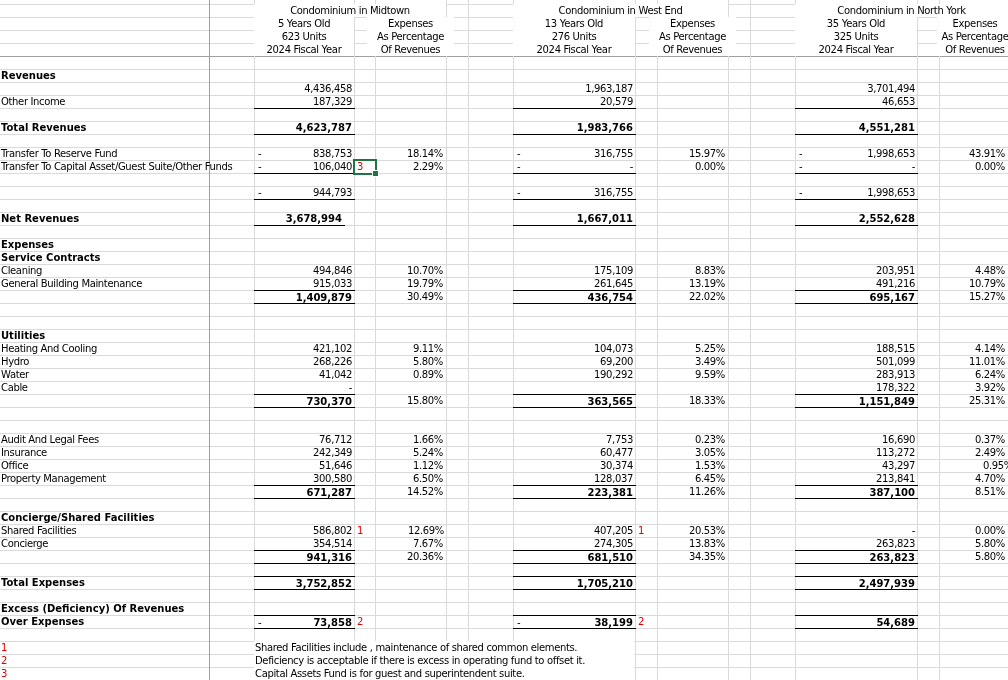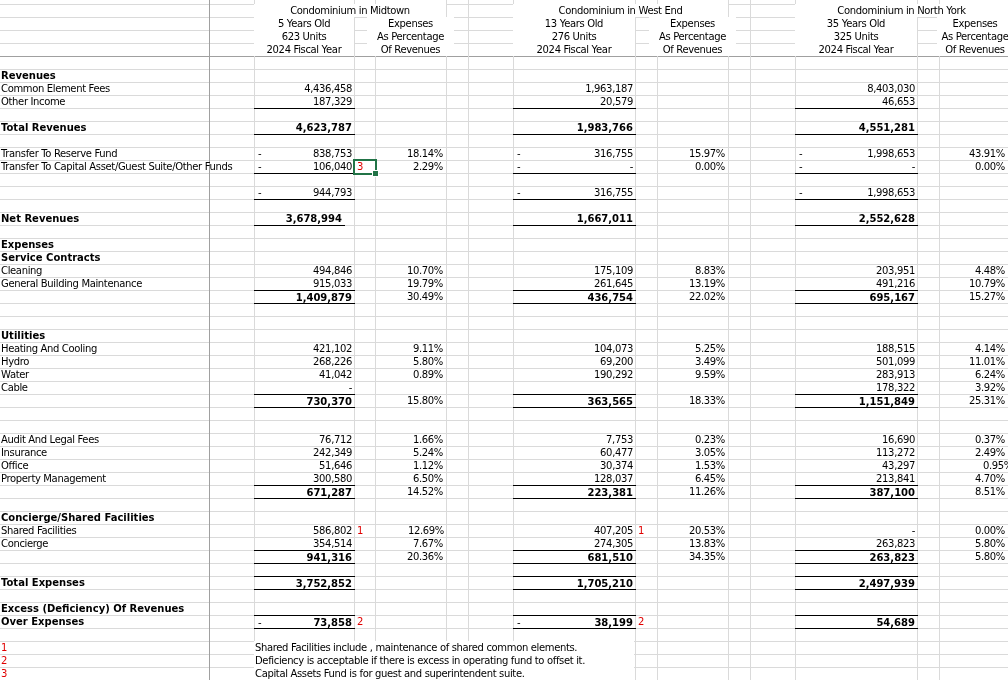--- a/index.html
+++ b/index.html
@@ -109,24 +109,23 @@
     <div class="cell c wbg" style="left: 649px; top: 30px; width: 87px;">As Percentage</div>
     <div class="cell c wbg" style="left: 649px; top: 43px; width: 87px;">Of Revenues</div>
     <div class="cell c wbg" style="left: 795px; top: 4px; width: 213px;">Condominium in North York</div>
     <div class="cell c wbg" style="left: 795px; top: 17px; width: 122px;">35 Years Old</div>
     <div class="cell c wbg" style="left: 795px; top: 30px; width: 122px;">325 Units</div>
     <div class="cell c wbg" style="left: 795px; top: 43px; width: 122px;">2024 Fiscal Year</div>
     <div class="cell c wbg" style="left: 937px; top: 17px; width: 76px;">Expenses</div>
     <div class="cell c wbg" style="left: 937px; top: 30px; width: 76px;">As Percentage</div>
     <div class="cell c wbg" style="left: 937px; top: 43px; width: 76px;">Of Revenues</div>
     <div class="cell l b" style="left: 0px; top: 69px; width: 330px;">Revenues</div>
-    <div class="cell l" style="left: 0px; top: 82px; width: 330px;">Common Element Fees</div>
     <div class="cell r " style="left: 254px; top: 82px; width: 101px; height: 14px;">4,436,458</div>
     <div class="cell r " style="left: 513px; top: 82px; width: 123px; height: 14px;">1,963,187</div>
-    <div class="cell r " style="left: 795px; top: 82px; width: 123px; height: 14px;">8,403,030</div>
+    <div class="cell r " style="left: 795px; top: 82px; width: 123px; height: 14px;">3,701,494</div>
     <div class="cell l" style="left: 0px; top: 95px; width: 330px;">Other Income</div>
     <div class="cell r bb" style="left: 254px; top: 95px; width: 101px; height: 14px;">187,329</div>
     <div class="cell r bb" style="left: 513px; top: 95px; width: 123px; height: 14px;">20,579</div>
     <div class="cell r bb" style="left: 795px; top: 95px; width: 123px; height: 14px;">46,653</div>
     <div class="cell l b" style="left: 0px; top: 121px; width: 330px;">Total Revenues</div>
     <div class="cell r bb b" style="left: 254px; top: 121px; width: 101px; height: 14px;">4,623,787</div>
     <div class="cell r bb b" style="left: 513px; top: 121px; width: 123px; height: 14px;">1,983,766</div>
     <div class="cell r bb b" style="left: 795px; top: 121px; width: 123px; height: 14px;">4,551,281</div>
     <div class="cell l" style="left: 0px; top: 147px; width: 330px;">Transfer To Reserve Fund</div>
     <div class="cell r " style="left: 254px; top: 147px; width: 101px; height: 14px;">838,753<span class="neg" style="font-weight: normal;">-</span></div>

